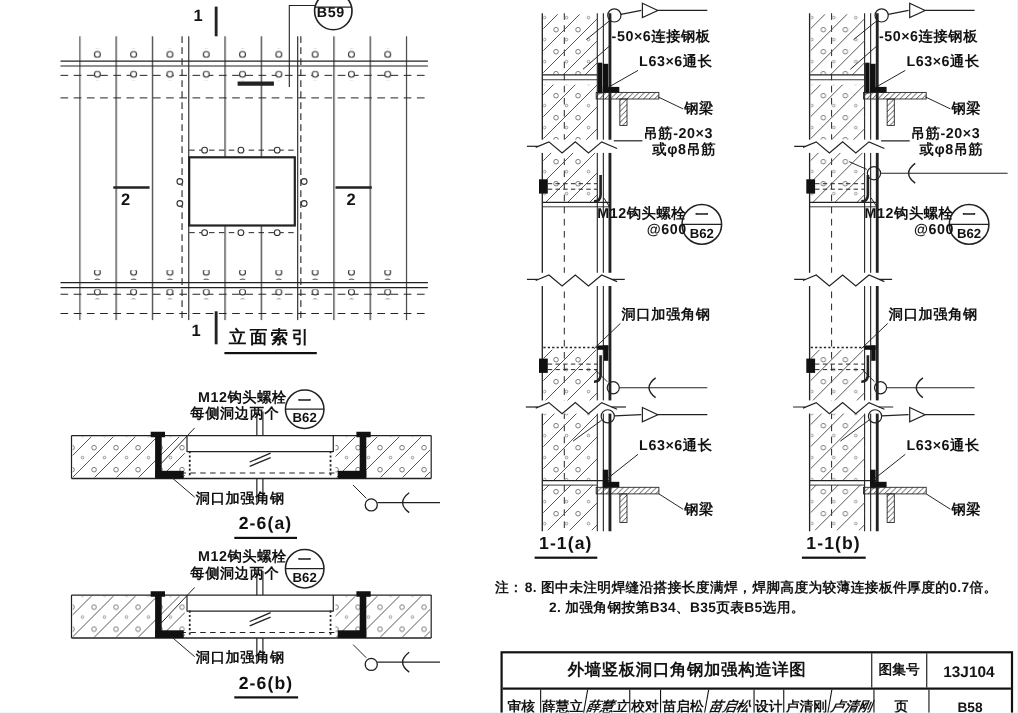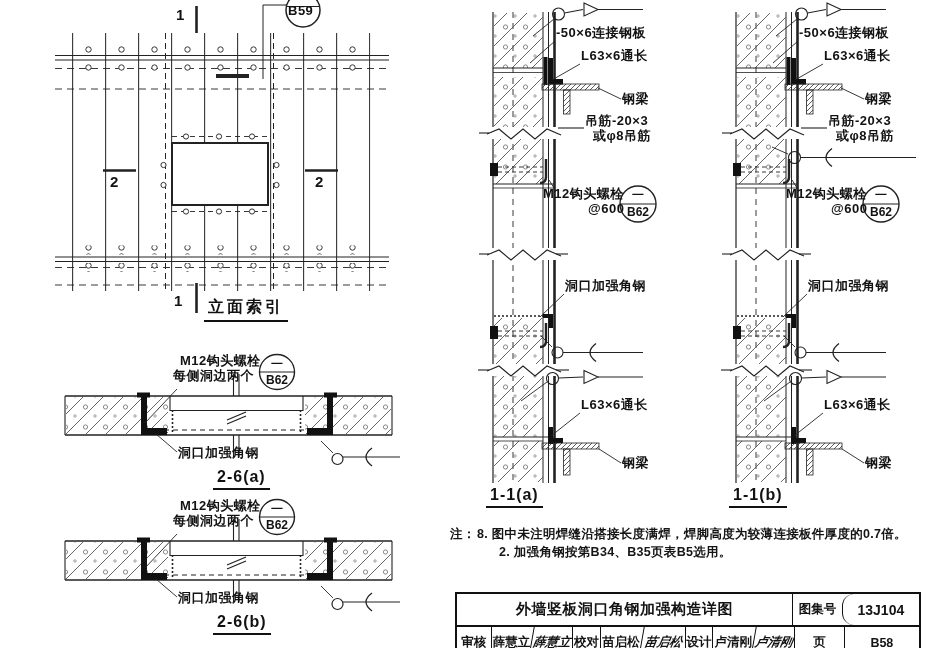--- a/index.html
+++ b/index.html
@@ -16,21 +16,21 @@
   
   #tb{position:absolute;left:455px;top:592px;width:466px;height:66px;border:2px solid #111;
       box-sizing:border-box;background:#fff;}
   #tb .r1{display:flex;height:33px;border-bottom:2px solid #111;box-sizing:border-box;}
   #tb .r2{display:flex;height:31px;box-sizing:border-box;}
   #tb .c{box-sizing:border-box;border-left:1.5px solid #111;display:flex;align-items:center;justify-content:center;
         font-weight:bold;overflow:hidden;white-space:nowrap;}
   #tb .c:first-child{border-left:none;}
   .tb-title{width:338px;font-size:15px;letter-spacing:0.5px;}
   .tb-al{width:50px;font-size:12.5px;}
-  .tb-an{width:78px;font-size:14px;font-weight:bold;border-radius:12px;}
+  .tb-an{width:78px;font-size:14px;font-weight:bold;}
   .r2 .c{font-size:12.5px;}
   .sig{font-style:italic;transform:skewX(-10deg);font-size:13px;}
 </style>
 </head>
 <body>
 
 <div id="page">
 
 <svg id="art" width="925" height="648" viewBox="0 0 925 648" stroke="#222" fill="none" stroke-width="1.1">
   <defs>

